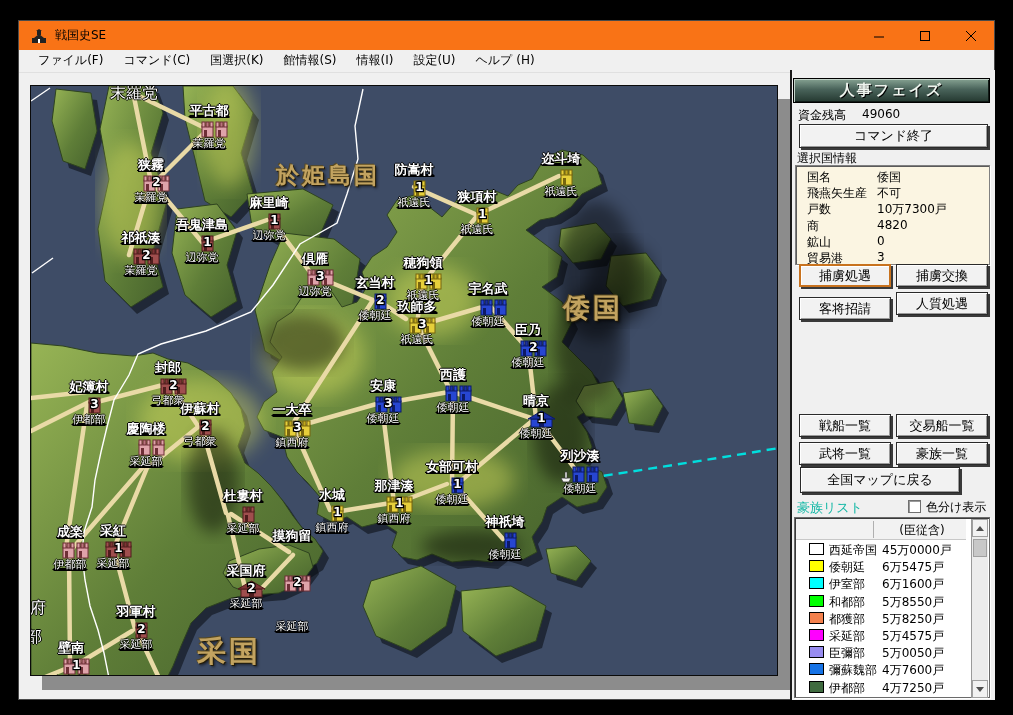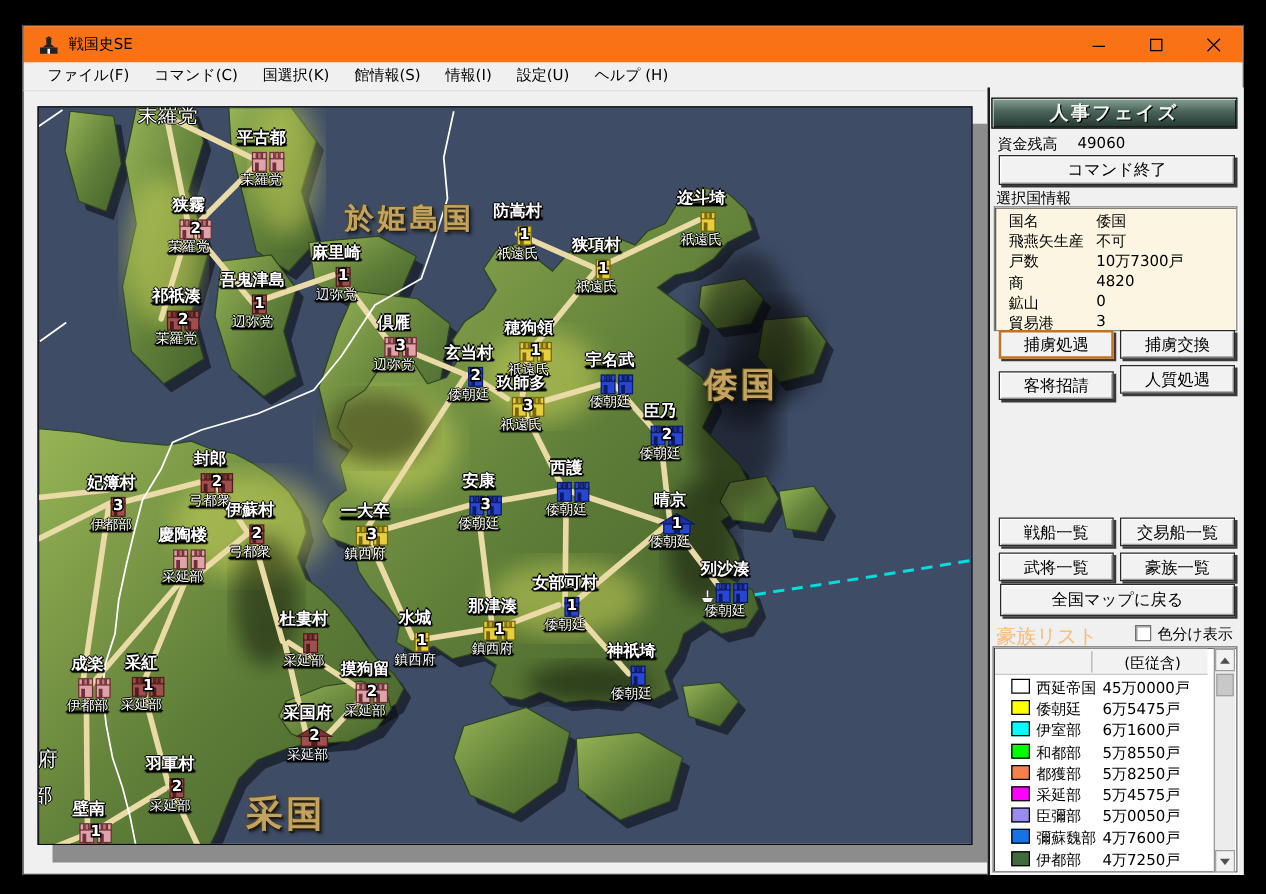--- a/index.html
+++ b/index.html
@@ -41,22 +41,22 @@
     font-size:13px;color:#000;display:flex;align-items:center;justify-content:center;font-family:inherit;}
   #cmd-end{position:absolute;left:799px;top:124px;width:189px;height:24px;}
   .sec-label{position:absolute;left:797px;top:150px;font-size:12px;color:#000;}
   .info-box{position:absolute;left:795px;top:165px;width:195px;height:100px;background:#fbf5e2;
     border:1px solid #808080;box-shadow:inset 1px 1px 0 #5a5a5a,1px 1px 0 #fff;padding:3px 0 0 0;}
   .info-row{position:relative;height:16.2px;font-size:12px;color:#000;}
   .info-row .lb{position:absolute;left:11px;}
   .info-row .vl{position:absolute;left:81px;}
   .gbtn{position:absolute;width:92px;height:23px;}
   .gbtn.focused{border:2px solid #c8721e;box-shadow:2px 2px 0 #3a3a3a,inset 1px 1px 0 #fff;}
-  #back-btn{position:absolute;left:800px;top:467px;width:188px;height:26px;}
-  .clanlist-label{position:absolute;left:797px;top:499px;font-size:16px;color:#fdba74;}
+  #back-btn{position:absolute;left:800px;top:467px;width:160px;height:26px;}
+  .clanlist-label{position:absolute;left:797px;top:499px;font-size:13px;color:#14b8a6;}
   .chk{position:absolute;left:908px;top:500px;width:13px;height:13px;background:#fff;border:1px solid #707070;
     box-shadow:inset 1px 1px 0 #9a9a9a;}
   .chk-label{position:absolute;left:926px;top:499px;font-size:12px;color:#000;}
   .listbox{position:absolute;left:794px;top:517px;width:196px;height:181px;background:#fff;
     border:1px solid #6a6a6a;box-shadow:inset 1px 1px 0 #3a3a3a,1px 1px 0 #fff;}
   .list-header{position:absolute;left:1px;top:1px;width:170px;height:21px;background:#f2f2f2;border-bottom:1px solid #c8c8c8;}
   .list-header .hsep{position:absolute;left:77px;top:2px;width:1px;height:17px;background:#b0b0b0;}
   .list-header .htxt{position:absolute;left:82px;top:3px;width:88px;text-align:center;font-size:12px;color:#000;}
   .list-row{position:absolute;left:3px;height:17px;font-size:12px;color:#000;}
   .swatch{position:absolute;left:11px;top:2px;width:15px;height:12px;border:1px solid #000;}
@@ -620,21 +620,21 @@
         <div class="t-name">杜婁村</div>
         <div class="t-icon"><svg width="42" height="22" viewBox="-11 0 42 22">
             <rect x="10" y="9" width="11" height="11" fill="#a04e4e" stroke="#4f1d1d" stroke-width="1"></rect>
             <rect x="10" y="5" width="3" height="5" fill="#a04e4e" stroke="#4f1d1d" stroke-width="1"></rect>
             <rect x="14" y="5" width="3" height="5" fill="#7d3535" stroke="#4f1d1d" stroke-width="1"></rect>
             <rect x="18" y="5" width="3" height="5" fill="#a04e4e" stroke="#4f1d1d" stroke-width="1"></rect>
             <rect x="12" y="13" width="3" height="7" fill="#4f1d1d"></rect>
           </svg></div>
         <div class="t-clan">采延部</div>
       </div>
-      <div class="town" style="left: 261px; top: 442px;">
+      <div class="town" style="left: 261px; top: 442px; gap: 29px;">
         <div class="t-name">摸狗留</div>
         <div class="t-icon"><svg width="42" height="22" viewBox="-11 0 42 22">
             <rect x="3" y="9" width="11" height="11" fill="#dfa3aa" stroke="#6e2f36" stroke-width="1"></rect>
             <rect x="3" y="5" width="3" height="5" fill="#dfa3aa" stroke="#6e2f36" stroke-width="1"></rect>
             <rect x="7" y="5" width="3" height="5" fill="#b9747c" stroke="#6e2f36" stroke-width="1"></rect>
             <rect x="11" y="5" width="3" height="5" fill="#dfa3aa" stroke="#6e2f36" stroke-width="1"></rect>
             <rect x="5" y="13" width="3" height="7" fill="#6e2f36"></rect>
             <rect x="17" y="9" width="11" height="11" fill="#dfa3aa" stroke="#6e2f36" stroke-width="1"></rect>
             <rect x="17" y="5" width="3" height="5" fill="#dfa3aa" stroke="#6e2f36" stroke-width="1"></rect>
             <rect x="21" y="5" width="3" height="5" fill="#b9747c" stroke="#6e2f36" stroke-width="1"></rect>

